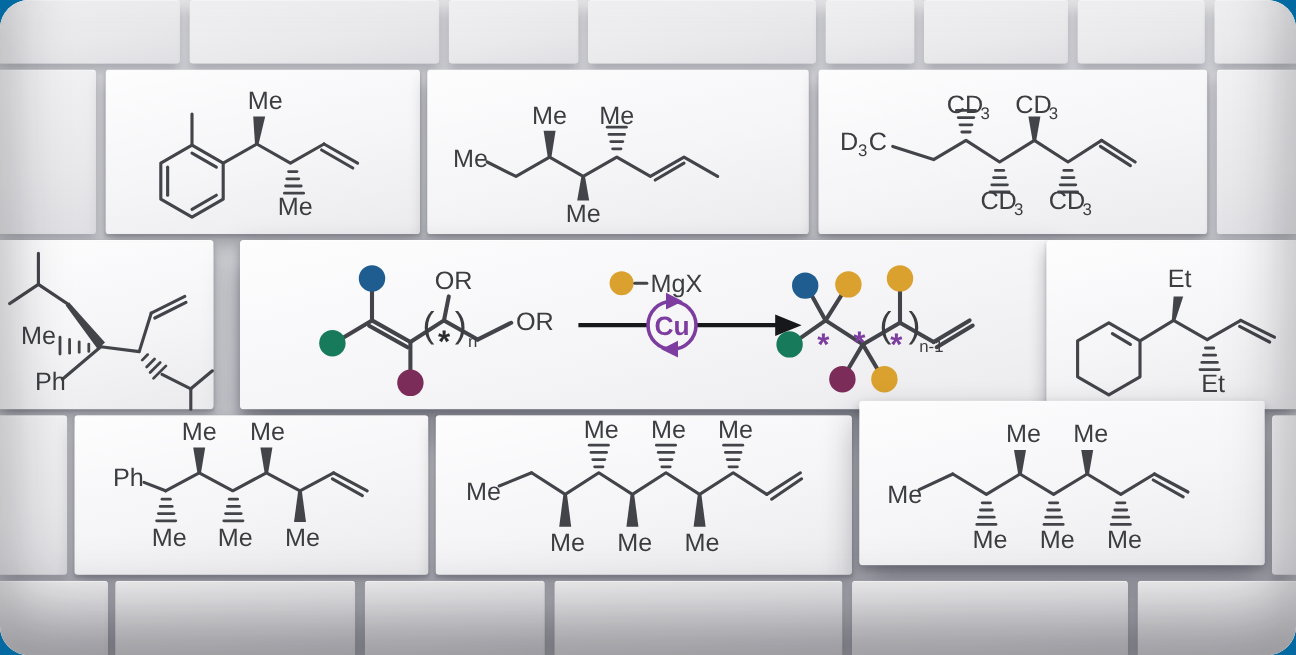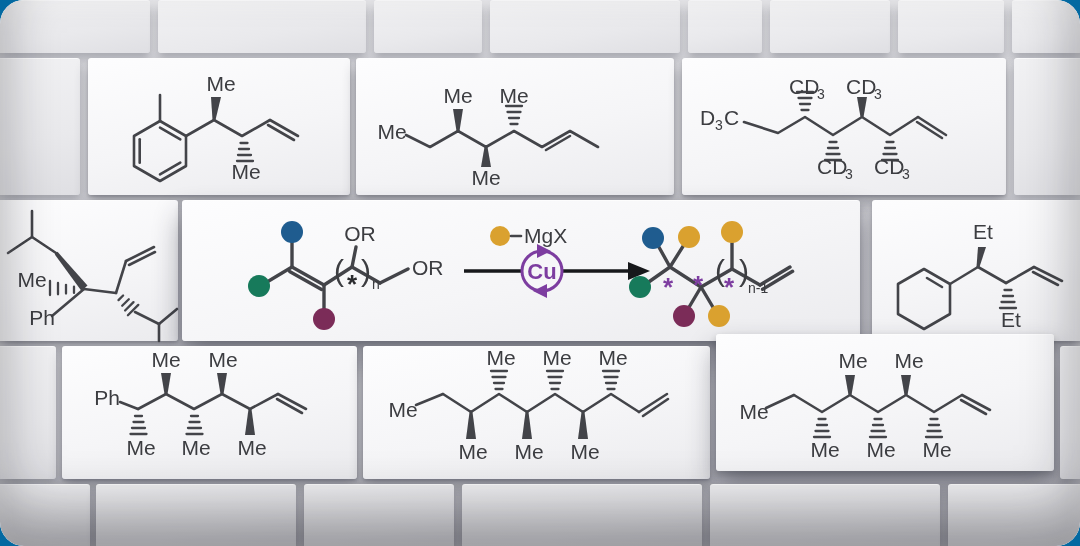--- a/index.html
+++ b/index.html
@@ -152,21 +152,21 @@
         <line x1="124.5" y1="99.1" x2="129.1" y2="94.5"></line>
             <line x1="128.2" y1="104.8" x2="134.8" y2="98.2"></line>
         <line x1="131.1" y1="109.5" x2="139.5" y2="101.1"></line>
             <line x1="133.9" y1="114.3" x2="144.3" y2="103.9"></line>
       </g>
       <text class="lbl" x="38" y="86" text-anchor="middle">Me</text>
       <text class="lbl" x="48" y="124" text-anchor="middle">Ph</text>
     </svg>
   </div>
 
-  <div class="brick raised" style="left:182px;top:200px;width:678px;height:140px">
+  <div class="brick raised" style="left:200px;top:200px;width:678px;height:140px">
     <svg width="678" height="140" viewBox="0 0 678 140">
 
       <g class="bond bold">
         <line x1="110" y1="34" x2="110" y2="66"></line>
         <line x1="80" y1="84" x2="110" y2="66"></line>
         <line x1="110" y1="66" x2="142" y2="84"></line>
         <line x1="107.6" y1="70.4" x2="139.6" y2="88.4"></line>
         <line x1="142" y1="84" x2="142" y2="116"></line>
         <line x1="142" y1="84" x2="170" y2="66"></line>
         <line x1="170" y1="66" x2="174" y2="46"></line>

